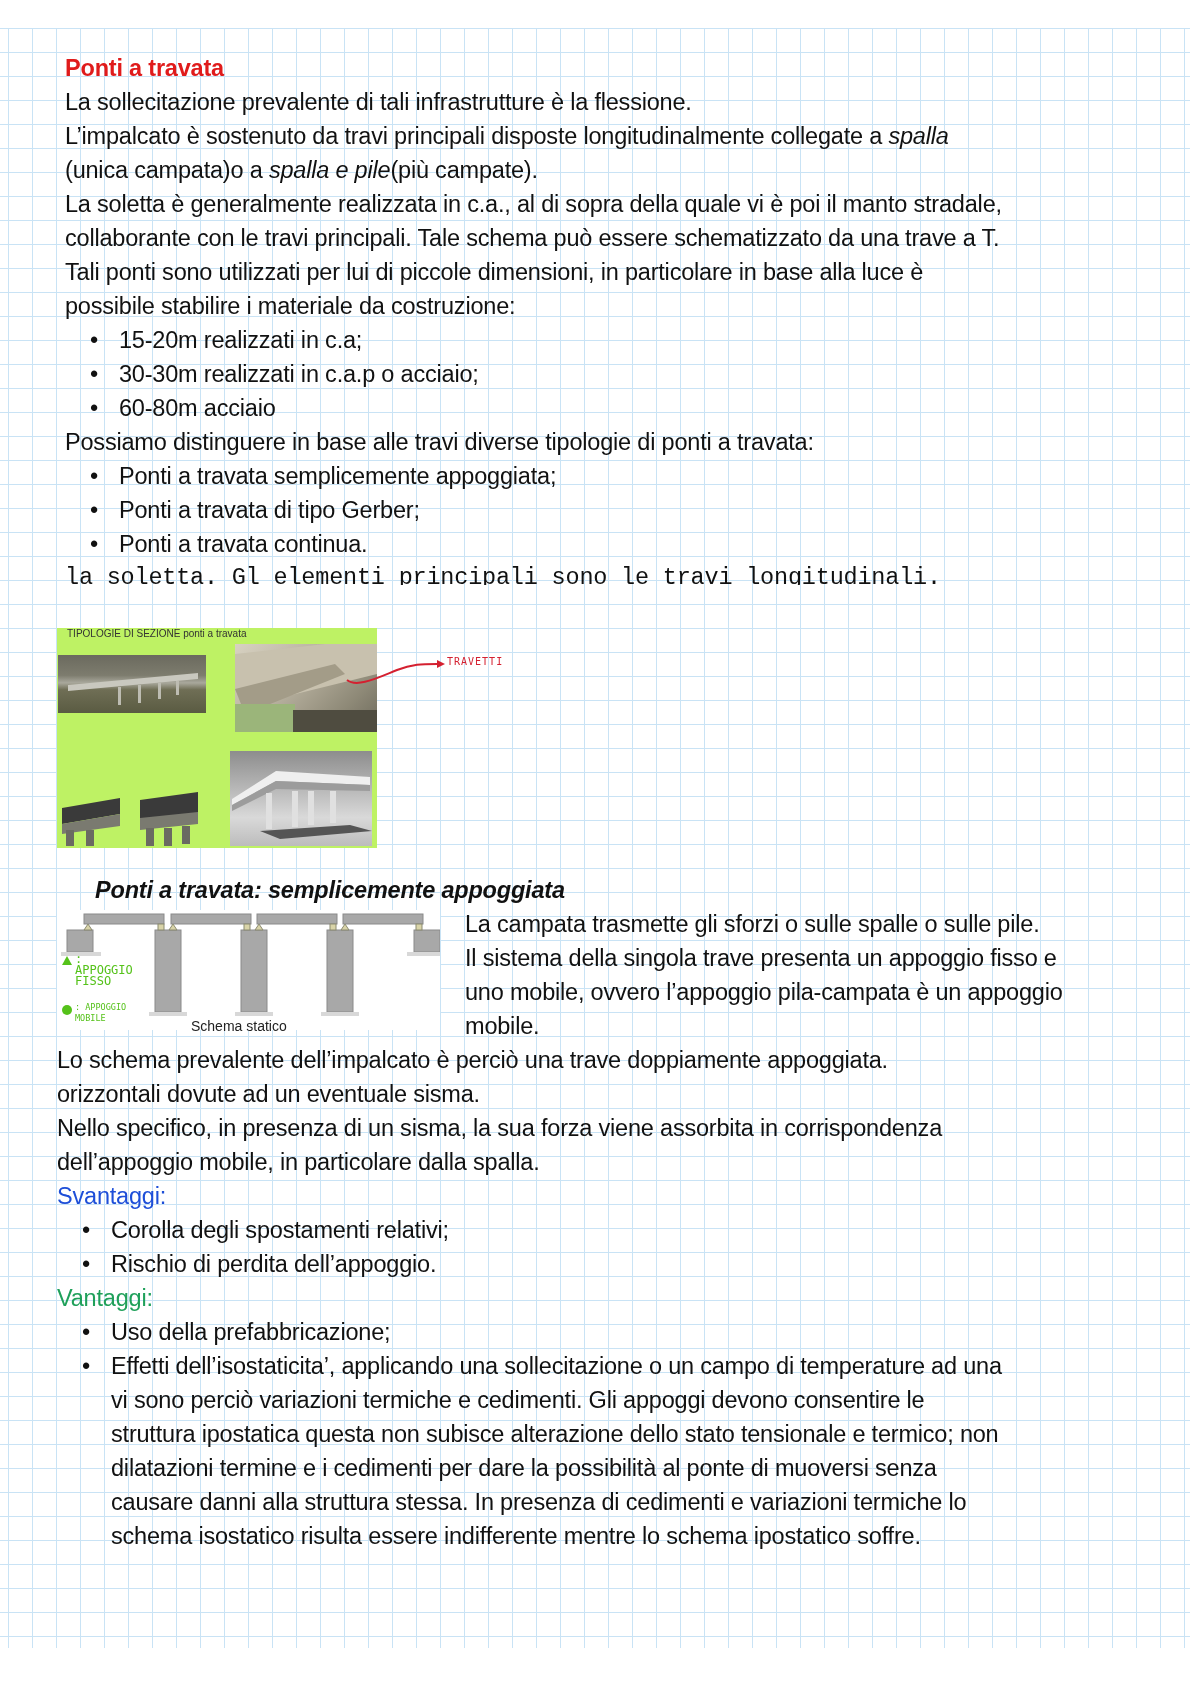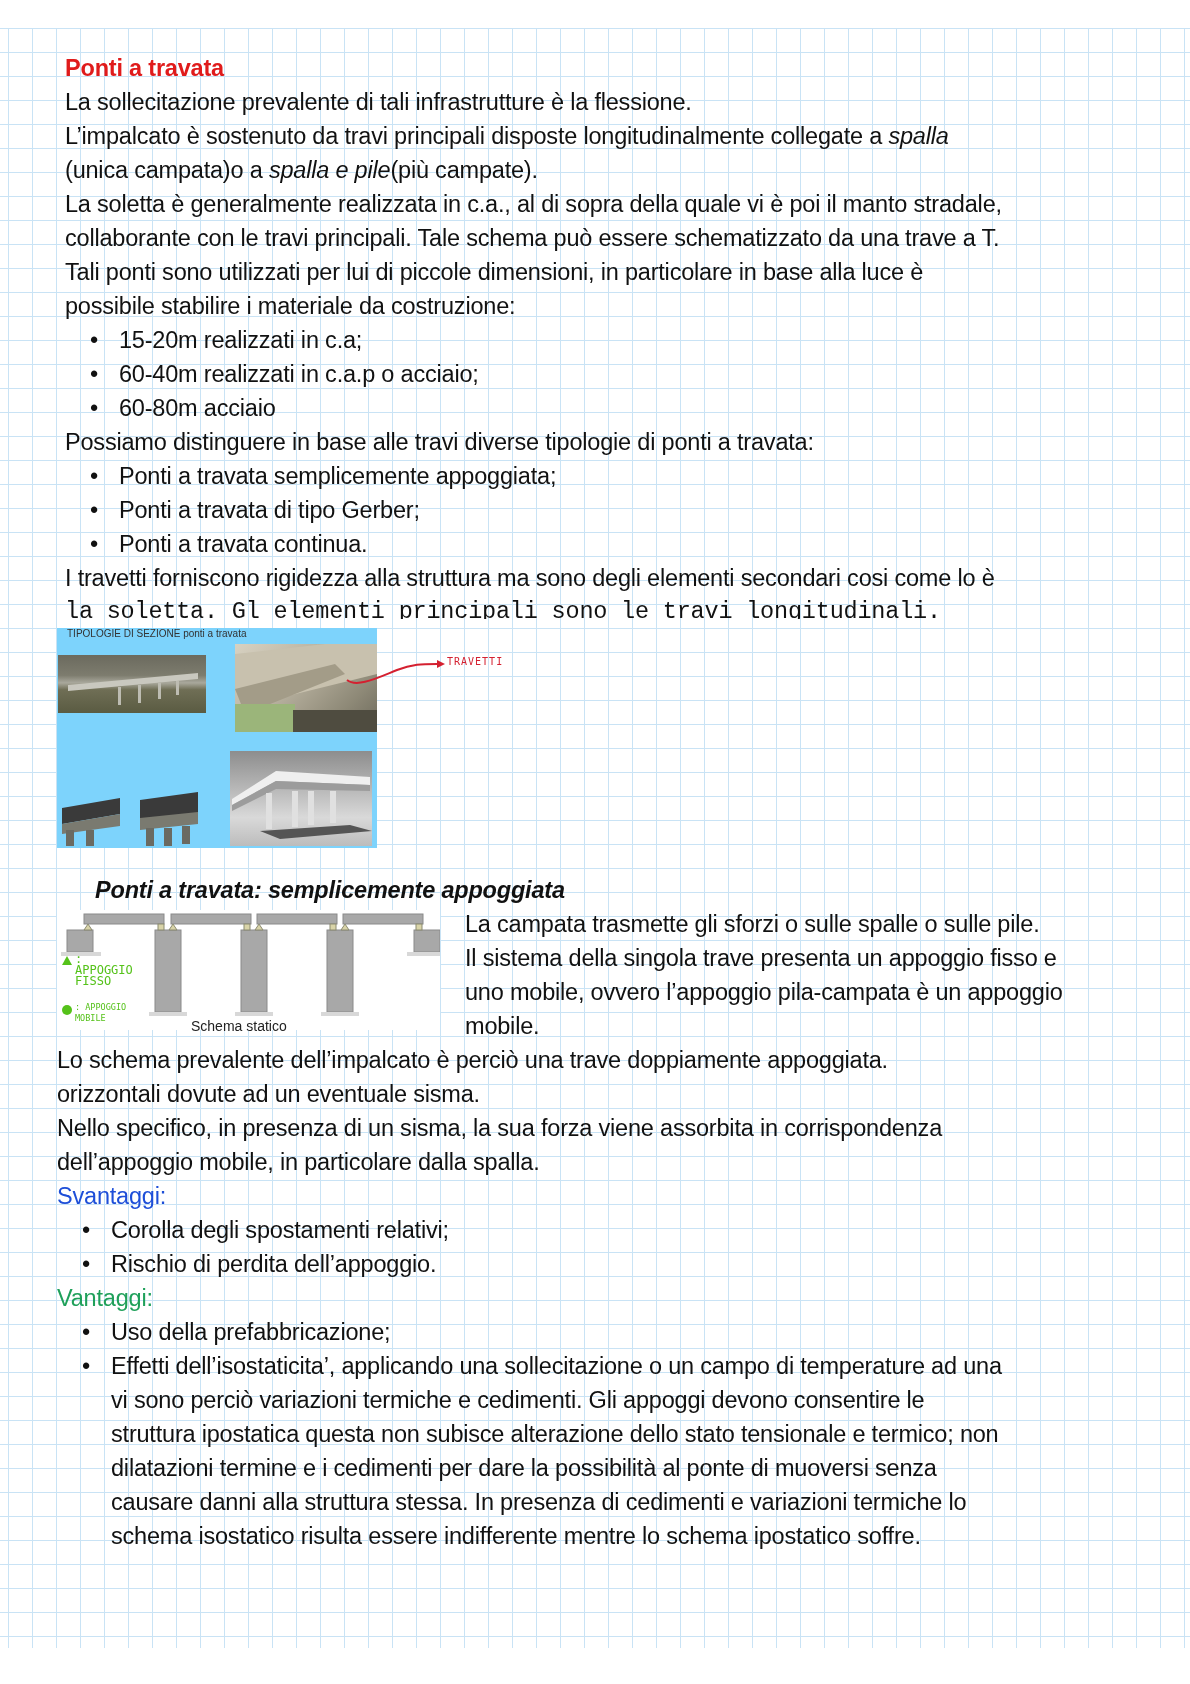--- a/index.html
+++ b/index.html
@@ -39,31 +39,30 @@
 <div class="content">
   <div class="line title-red">Ponti a travata</div>
   <div class="line">La sollecitazione prevalente di tali infrastrutture è la flessione.</div>
   <div class="line"><span>L’impalcato è sostenuto da travi principali disposte longitudinalmente collegate a </span><em>spalla</em></div>
   <div class="line"><span>(unica campata)o a </span><em>spalla e pile</em><span>(più campate).</span></div>
   <div class="line">La soletta è generalmente realizzata in c.a., al di sopra della quale vi è poi il manto stradale,</div>
   <div class="line">collaborante con le travi principali. Tale schema può essere schematizzato da una trave a T.</div>
   <div class="line">Tali ponti sono utilizzati per lui di piccole dimensioni, in particolare in base alla luce è</div>
   <div class="line">possibile stabilire i materiale da costruzione:</div>
   <div class="line bullet"><span class="dot">•</span><span>15-20m realizzati in c.a;</span></div>
-  <div class="line bullet"><span class="dot">•</span><span>60-40m realizzati in c.a.p o acciaio;</span></div>
+  <div class="line bullet"><span class="dot">•</span><span>30-30m realizzati in c.a.p o acciaio;</span></div>
   <div class="line bullet"><span class="dot">•</span><span>60-80m acciaio</span></div>
   <div class="line">Possiamo distinguere in base alle travi diverse tipologie di ponti a travata:</div>
   <div class="line bullet"><span class="dot">•</span><span>Ponti a travata semplicemente appoggiata;</span></div>
   <div class="line bullet"><span class="dot">•</span><span>Ponti a travata di tipo Gerber;</span></div>
   <div class="line bullet"><span class="dot">•</span><span>Ponti a travata continua.</span></div>
-  <div class="line">I travetti forniscono rigidezza alla struttura ma sono degli elementi secondari cosi come lo è</div>
   <div class="line" style="height:24px; overflow:hidden;font-family:Liberation Mono, monospace;">la soletta. Gl elementi principali sono le travi longitudinali.</div>
 </div>
 
-<div class="abs" style="left:57px; top:628px; width:320px; height:220px; background:#7dd3fc;">
+<div class="abs" style="left:57px; top:628px; width:320px; height:220px; background:#bef264;">
   <div class="figure-caption" style="left:10px; top:0px;">TIPOLOGIE DI SEZIONE ponti a travata</div>
 
   <div class="img" style="left:1px; top:27px; width:148px; height:58px; background:linear-gradient(180deg,#6b6a5e 0%,#7d7c6e 35%,#a9a89c 48%,#6f6e55 60%,#5a5b42 100%);">
     <svg width="148" height="58">
       <polygon points="10,30 140,18 140,24 10,36" fill="#c9c8bf"></polygon>
       <rect x="60" y="32" width="3" height="18" fill="#bdbcb2"></rect>
       <rect x="80" y="30" width="3" height="18" fill="#bdbcb2"></rect>
       <rect x="100" y="28" width="3" height="16" fill="#bdbcb2"></rect>
       <rect x="118" y="26" width="3" height="14" fill="#bdbcb2"></rect>
     </svg>

